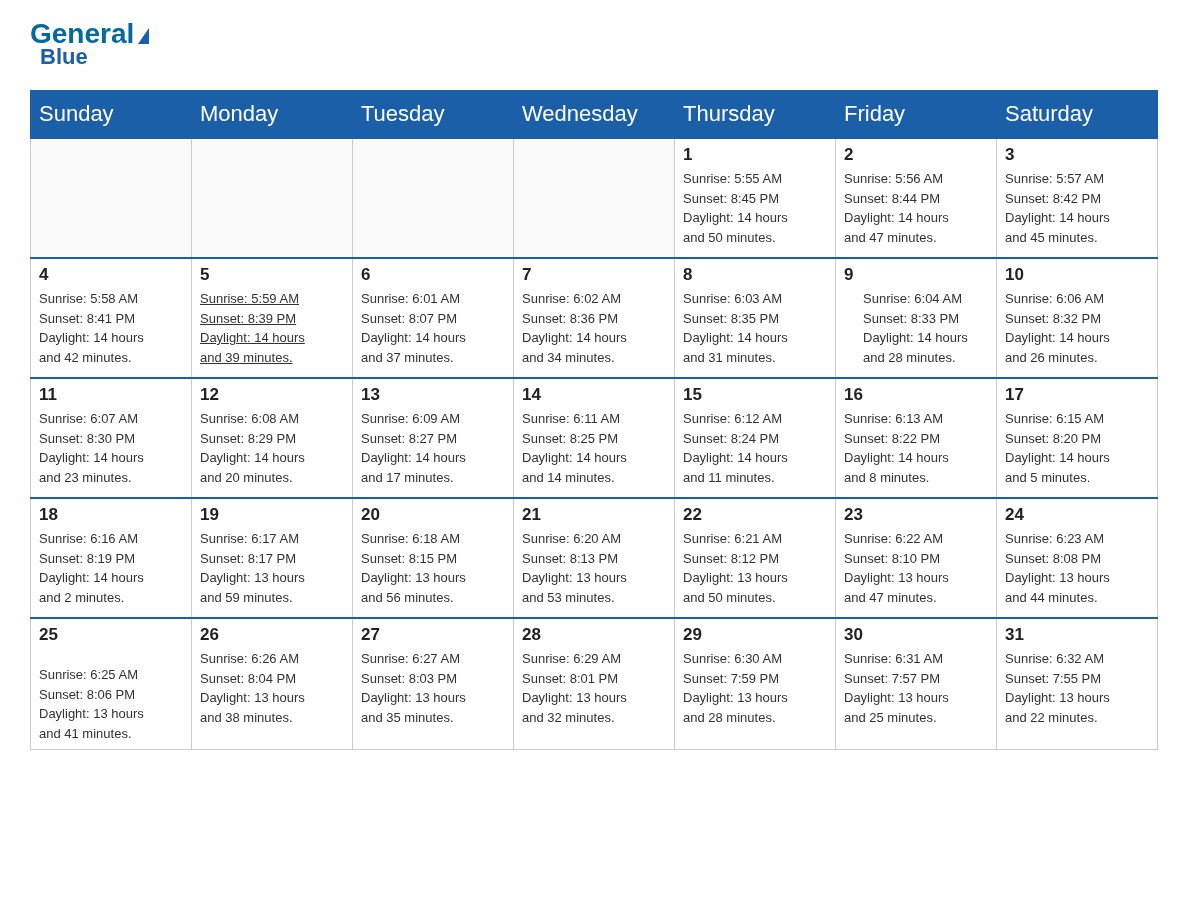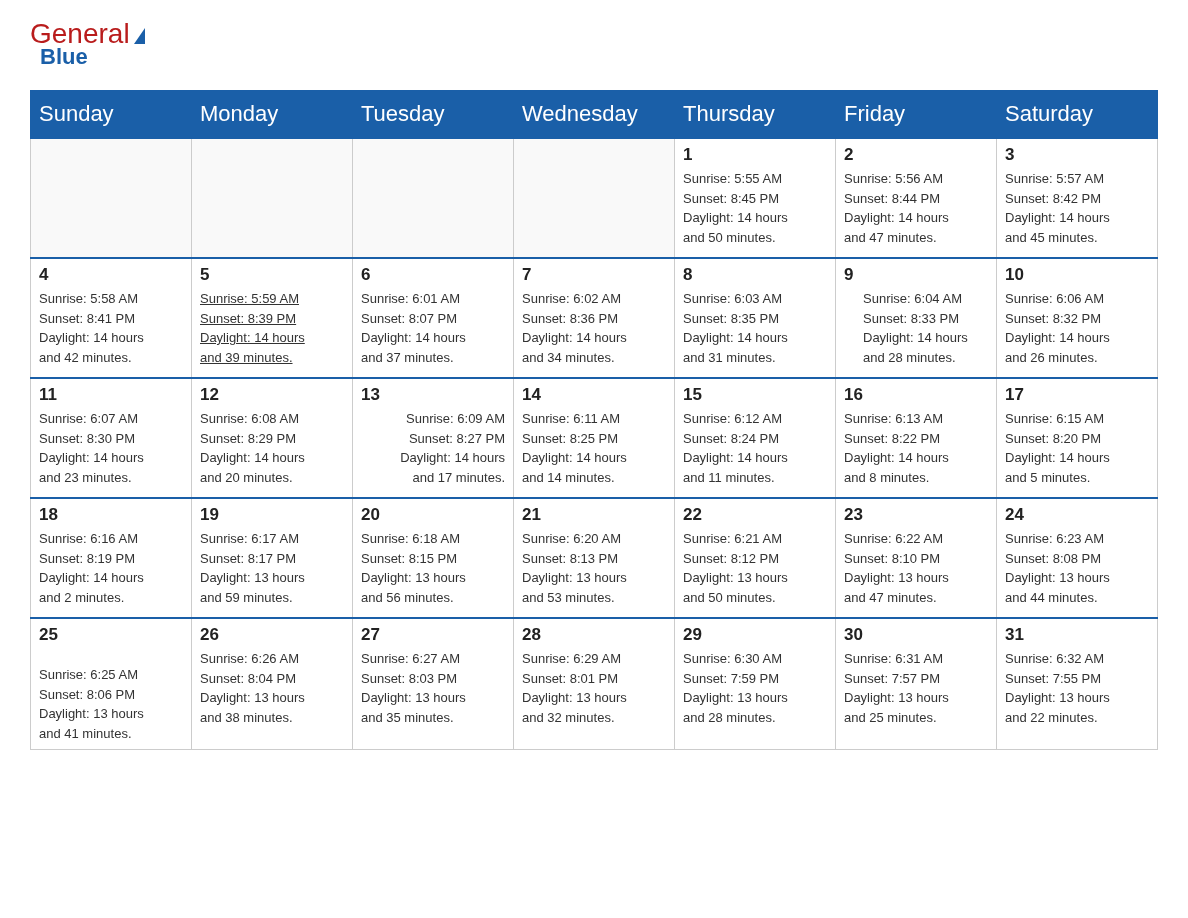--- a/index.html
+++ b/index.html
@@ -16,22 +16,22 @@
       align-items: flex-start;
       margin-bottom: 20px;
     }
     .logo {
       display: flex;
       flex-direction: column;
       align-items: flex-start;
     }
     .logo-text {
       font-size: 28px;
-      font-weight: normal;
-      color: #b91c1c;
+      font-weight: bold;
+      color: #0369a1;
       line-height: 1;
     }
     .logo-blue {
       font-size: 22px;
       font-weight: bold;
       color: #1a5fa8;
       margin-top: -4px;
     }
     .title-section {
       text-align: right;
@@ -205,21 +205,21 @@
         </td>
         <td>
           <span class="day-num">12</span>
           <div class="day-info" style="white-space: pre-line;">Sunrise: 6:08 AM
 Sunset: 8:29 PM
 Daylight: 14 hours
 and 20 minutes.</div>
         </td>
         <td>
           <span class="day-num">13</span>
-          <div class="day-info" style="white-space: pre-line; text-align: right;">Sunrise: 6:09 AM
+          <div class="day-info" style="white-space: pre-line;">Sunrise: 6:09 AM
 Sunset: 8:27 PM
 Daylight: 14 hours
 and 17 minutes.</div>
         </td>
         <td>
           <span class="day-num">14</span>
           <div class="day-info" style="white-space: pre-line;">Sunrise: 6:11 AM
 Sunset: 8:25 PM
 Daylight: 14 hours
 and 14 minutes.</div>

